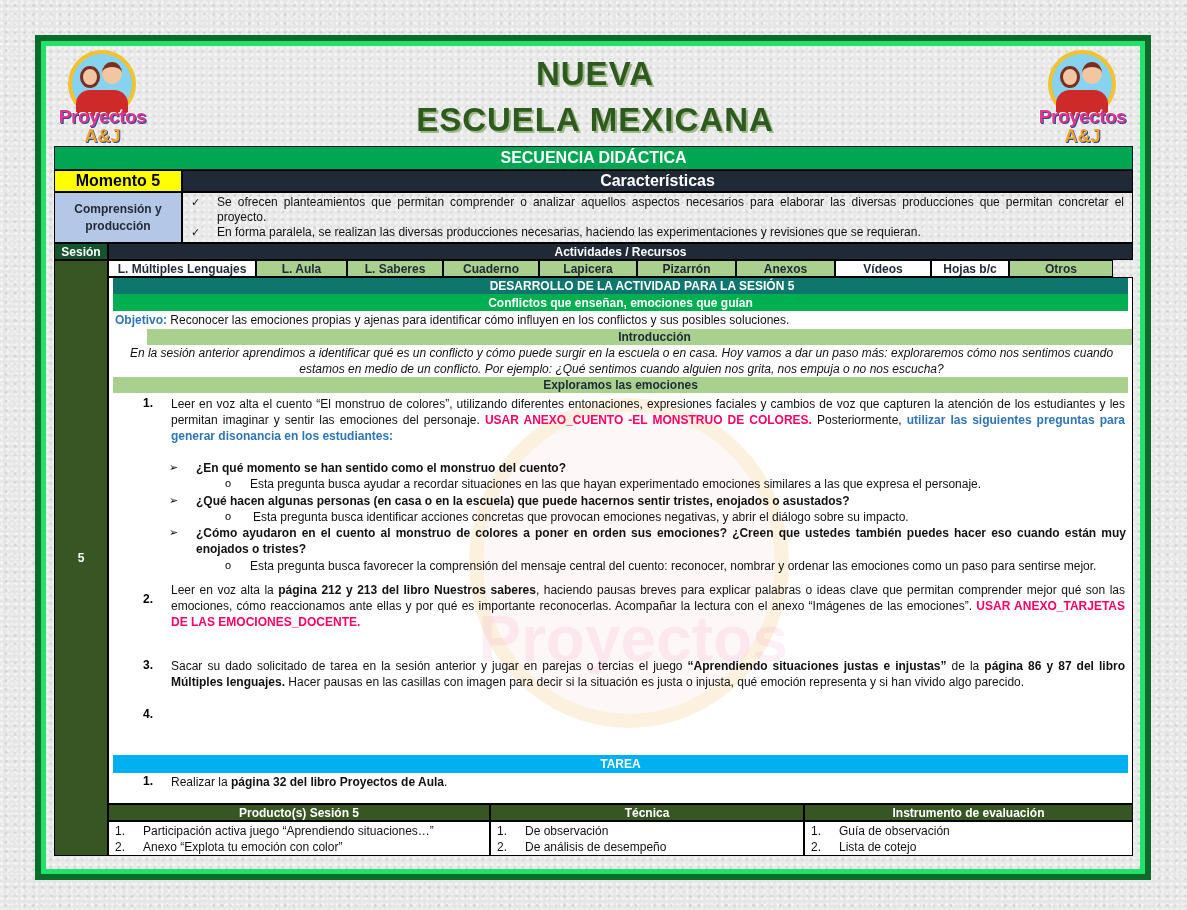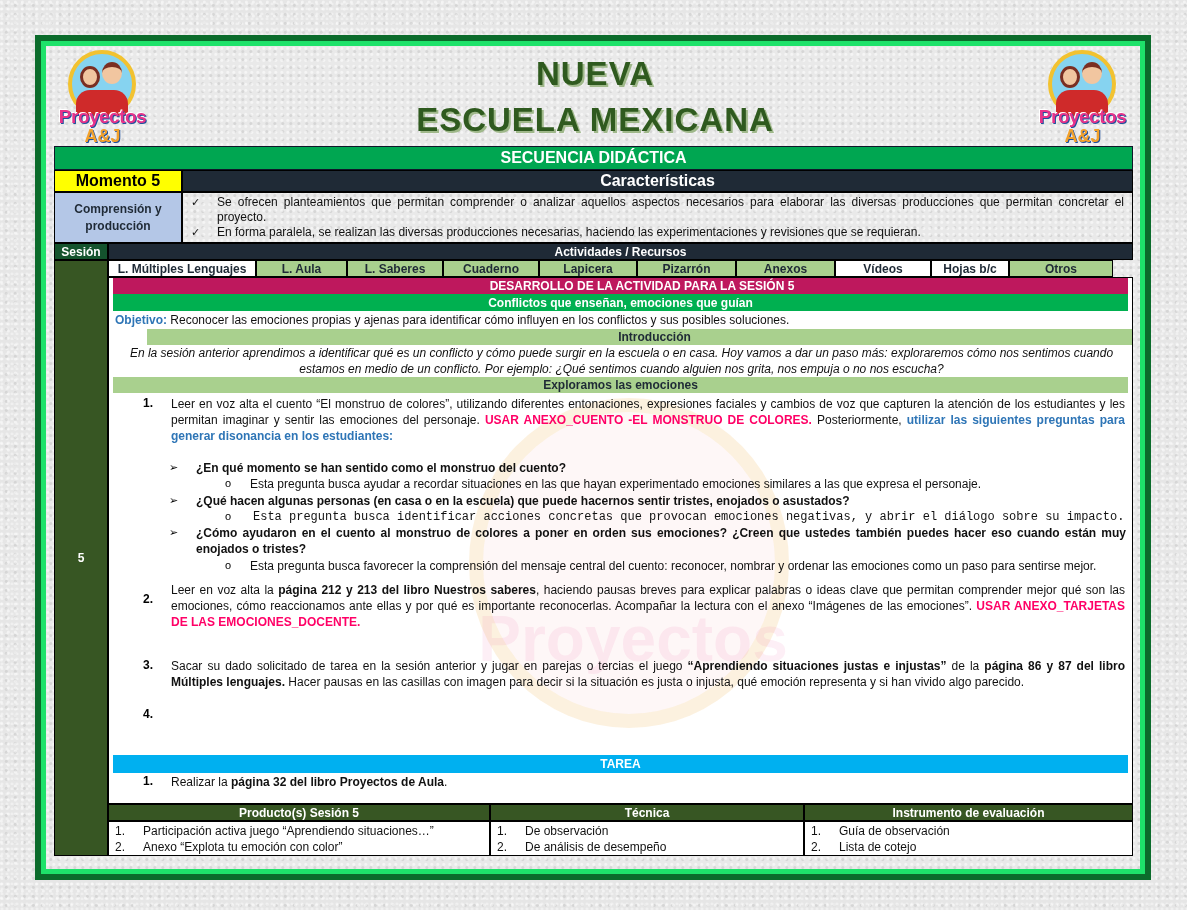--- a/index.html
+++ b/index.html
@@ -79,21 +79,21 @@
   }
   .watermark {
     position: absolute; left: 360px; top: 120px; width: 320px; height: 330px; border-radius: 50%;
     border: 14px solid rgba(242,194,48,0.12); background: rgba(230,60,60,0.04);
   }
   .watermark .wm-text {
     position: absolute; left: -10px; top: 190px; width: 320px; text-align: center;
     font-weight: bold; font-size: 64px; color: rgba(232,51,138,0.08);
   }
   .bar { position: absolute; left: 4px; width: 1015px; display: flex; align-items: center; justify-content: center; font-weight: bold; font-size: 12px; }
-  .bar.dark { background: #be185d; color: #fff; padding-left: 43px; }
+  .bar.dark { background: #0f766e; color: #fff; padding-left: 43px; }
   .bar.mid { background: #00b050; color: #fff; }
   .bar.light { background: #a9d08e; color: #1f2a36; }
   .bar.blue { background: #00b0f0; color: #fff; }
   .txt { position: absolute; font-size: 12px; color: #111; line-height: 16px; }
   .blue-t { color: #2e75b6; font-weight: bold; }
   .pink-t { color: #ff0066; font-weight: bold; }
   .num { position: absolute; font-weight: bold; font-size: 12px; }
   .para { position: absolute; left: 62px; width: 954px; font-size: 12px; line-height: 16px; text-align: justify; color: #111; }
   .bullet { position: absolute; font-size: 12px; line-height: 16px; color: #111; }
   .bul-mark { position: absolute; font-size: 11px; }
@@ -183,21 +183,21 @@
   </div>
 
   <div class="bul-mark" style="left:60px; top:183px;">➢</div>
   <div class="bullet b" style="left:87px; top:182px; width:930px;">¿En qué momento se han sentido como el monstruo del cuento?</div>
   <div class="bul-mark" style="left:116px; top:199px;">o</div>
   <div class="bullet" style="left:141px; top:198px; width:875px;">Esta pregunta busca ayudar a recordar situaciones en las que hayan experimentado emociones similares a las que expresa el personaje.</div>
 
   <div class="bul-mark" style="left:60px; top:216px;">➢</div>
   <div class="bullet b" style="left:87px; top:215px; width:930px;">¿Qué hacen algunas personas (en casa o en la escuela) que puede hacernos sentir tristes, enojados o asustados?</div>
   <div class="bul-mark" style="left:116px; top:232px;">o</div>
-  <div class="bullet" style="left:144px; top:231px; width:875px;font-family:Liberation Mono, monospace;">Esta pregunta busca identificar acciones concretas que provocan emociones negativas, y abrir el diálogo sobre su impacto.</div>
+  <div class="bullet" style="left:144px; top:231px; width:875px;">Esta pregunta busca identificar acciones concretas que provocan emociones negativas, y abrir el diálogo sobre su impacto.</div>
 
   <div class="bul-mark" style="left:60px; top:248px;">➢</div>
   <div class="bullet b" style="left:87px; top:247px; width:930px; text-align:justify;">¿Cómo ayudaron en el cuento al monstruo de colores a poner en orden sus emociones? ¿Creen que ustedes también puedes hacer eso cuando están muy enojados o tristes?</div>
   <div class="bul-mark" style="left:116px; top:281px;">o</div>
   <div class="bullet" style="left:141px; top:280px; width:880px;">Esta pregunta busca favorecer la comprensión del mensaje central del cuento: reconocer, nombrar y ordenar las emociones como un paso para sentirse mejor.</div>
 
   <div class="num" style="left:34px; top:314px;">2.</div>
   <div class="para" style="top:304px;">
     <span>Leer en voz alta la </span><b>página 212 y 213 del libro Nuestros saberes</b><span>, haciendo pausas breves para explicar palabras o ideas clave que permitan comprender mejor qué son las emociones, cómo reaccionamos ante ellas y por qué es importante reconocerlas. Acompañar la lectura con el anexo “Imágenes de las emociones”. </span><span class="pink-t">USAR ANEXO_TARJETAS DE LAS EMOCIONES_DOCENTE.</span>
   </div>

